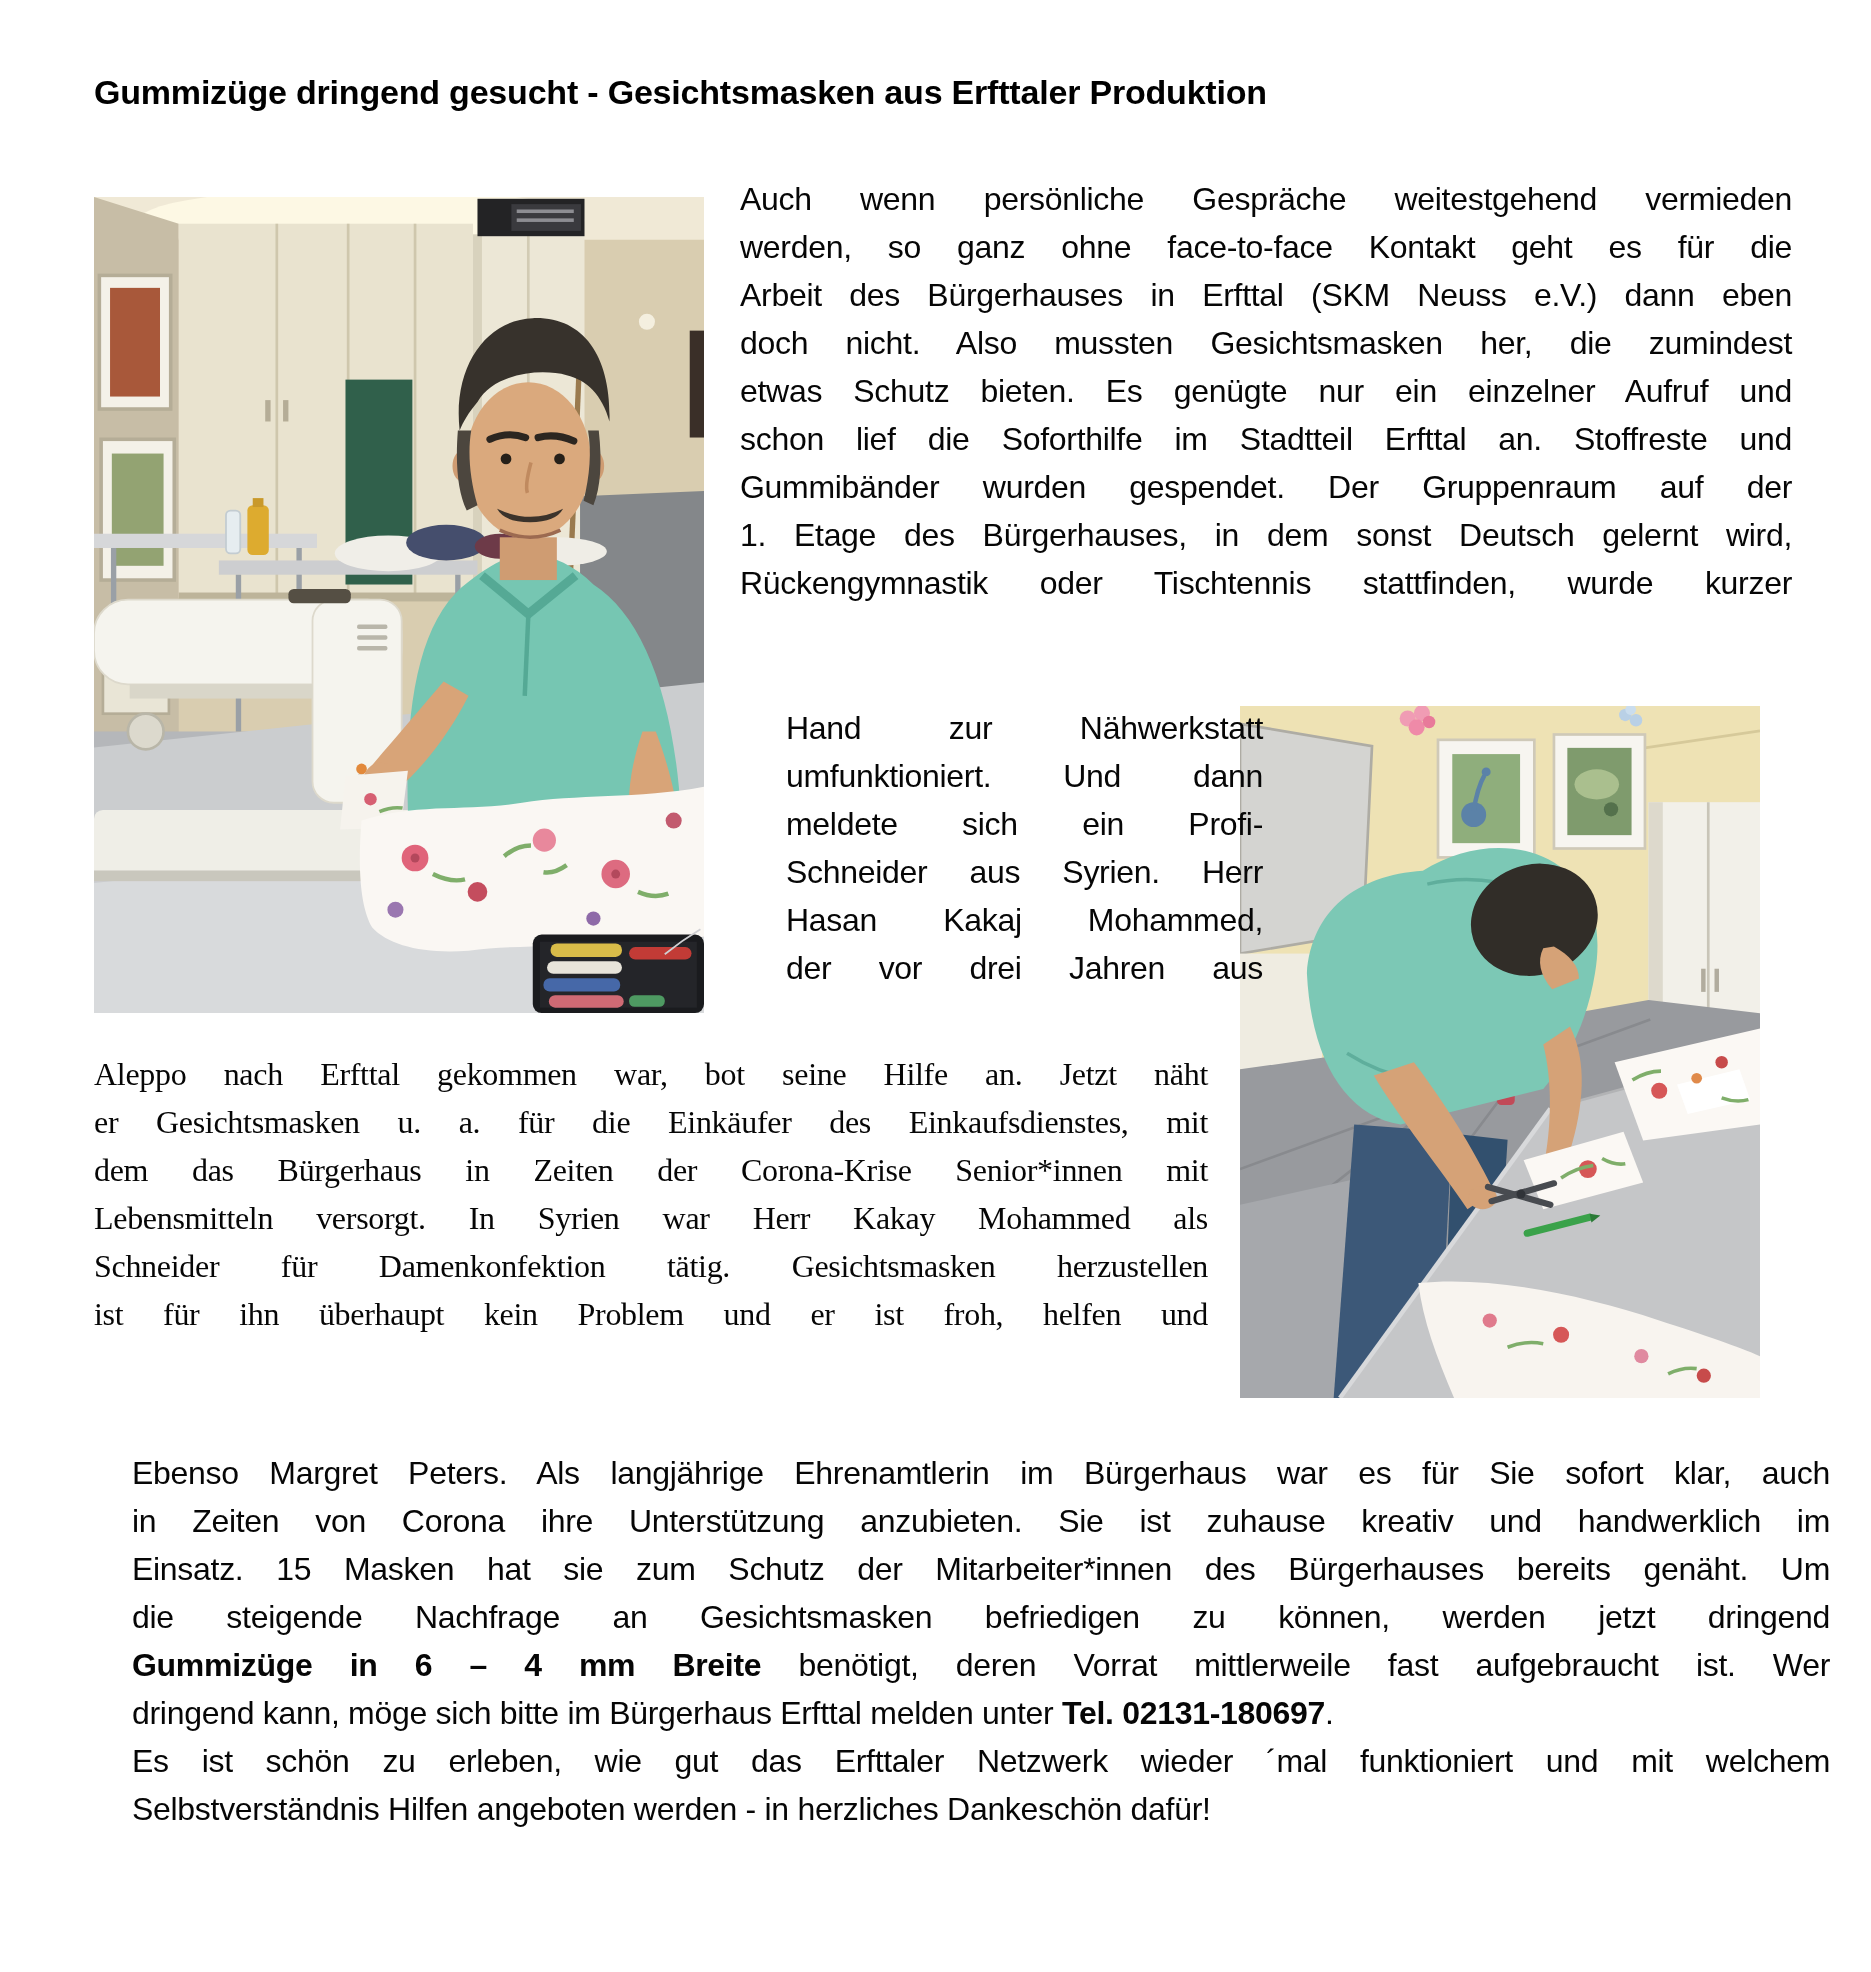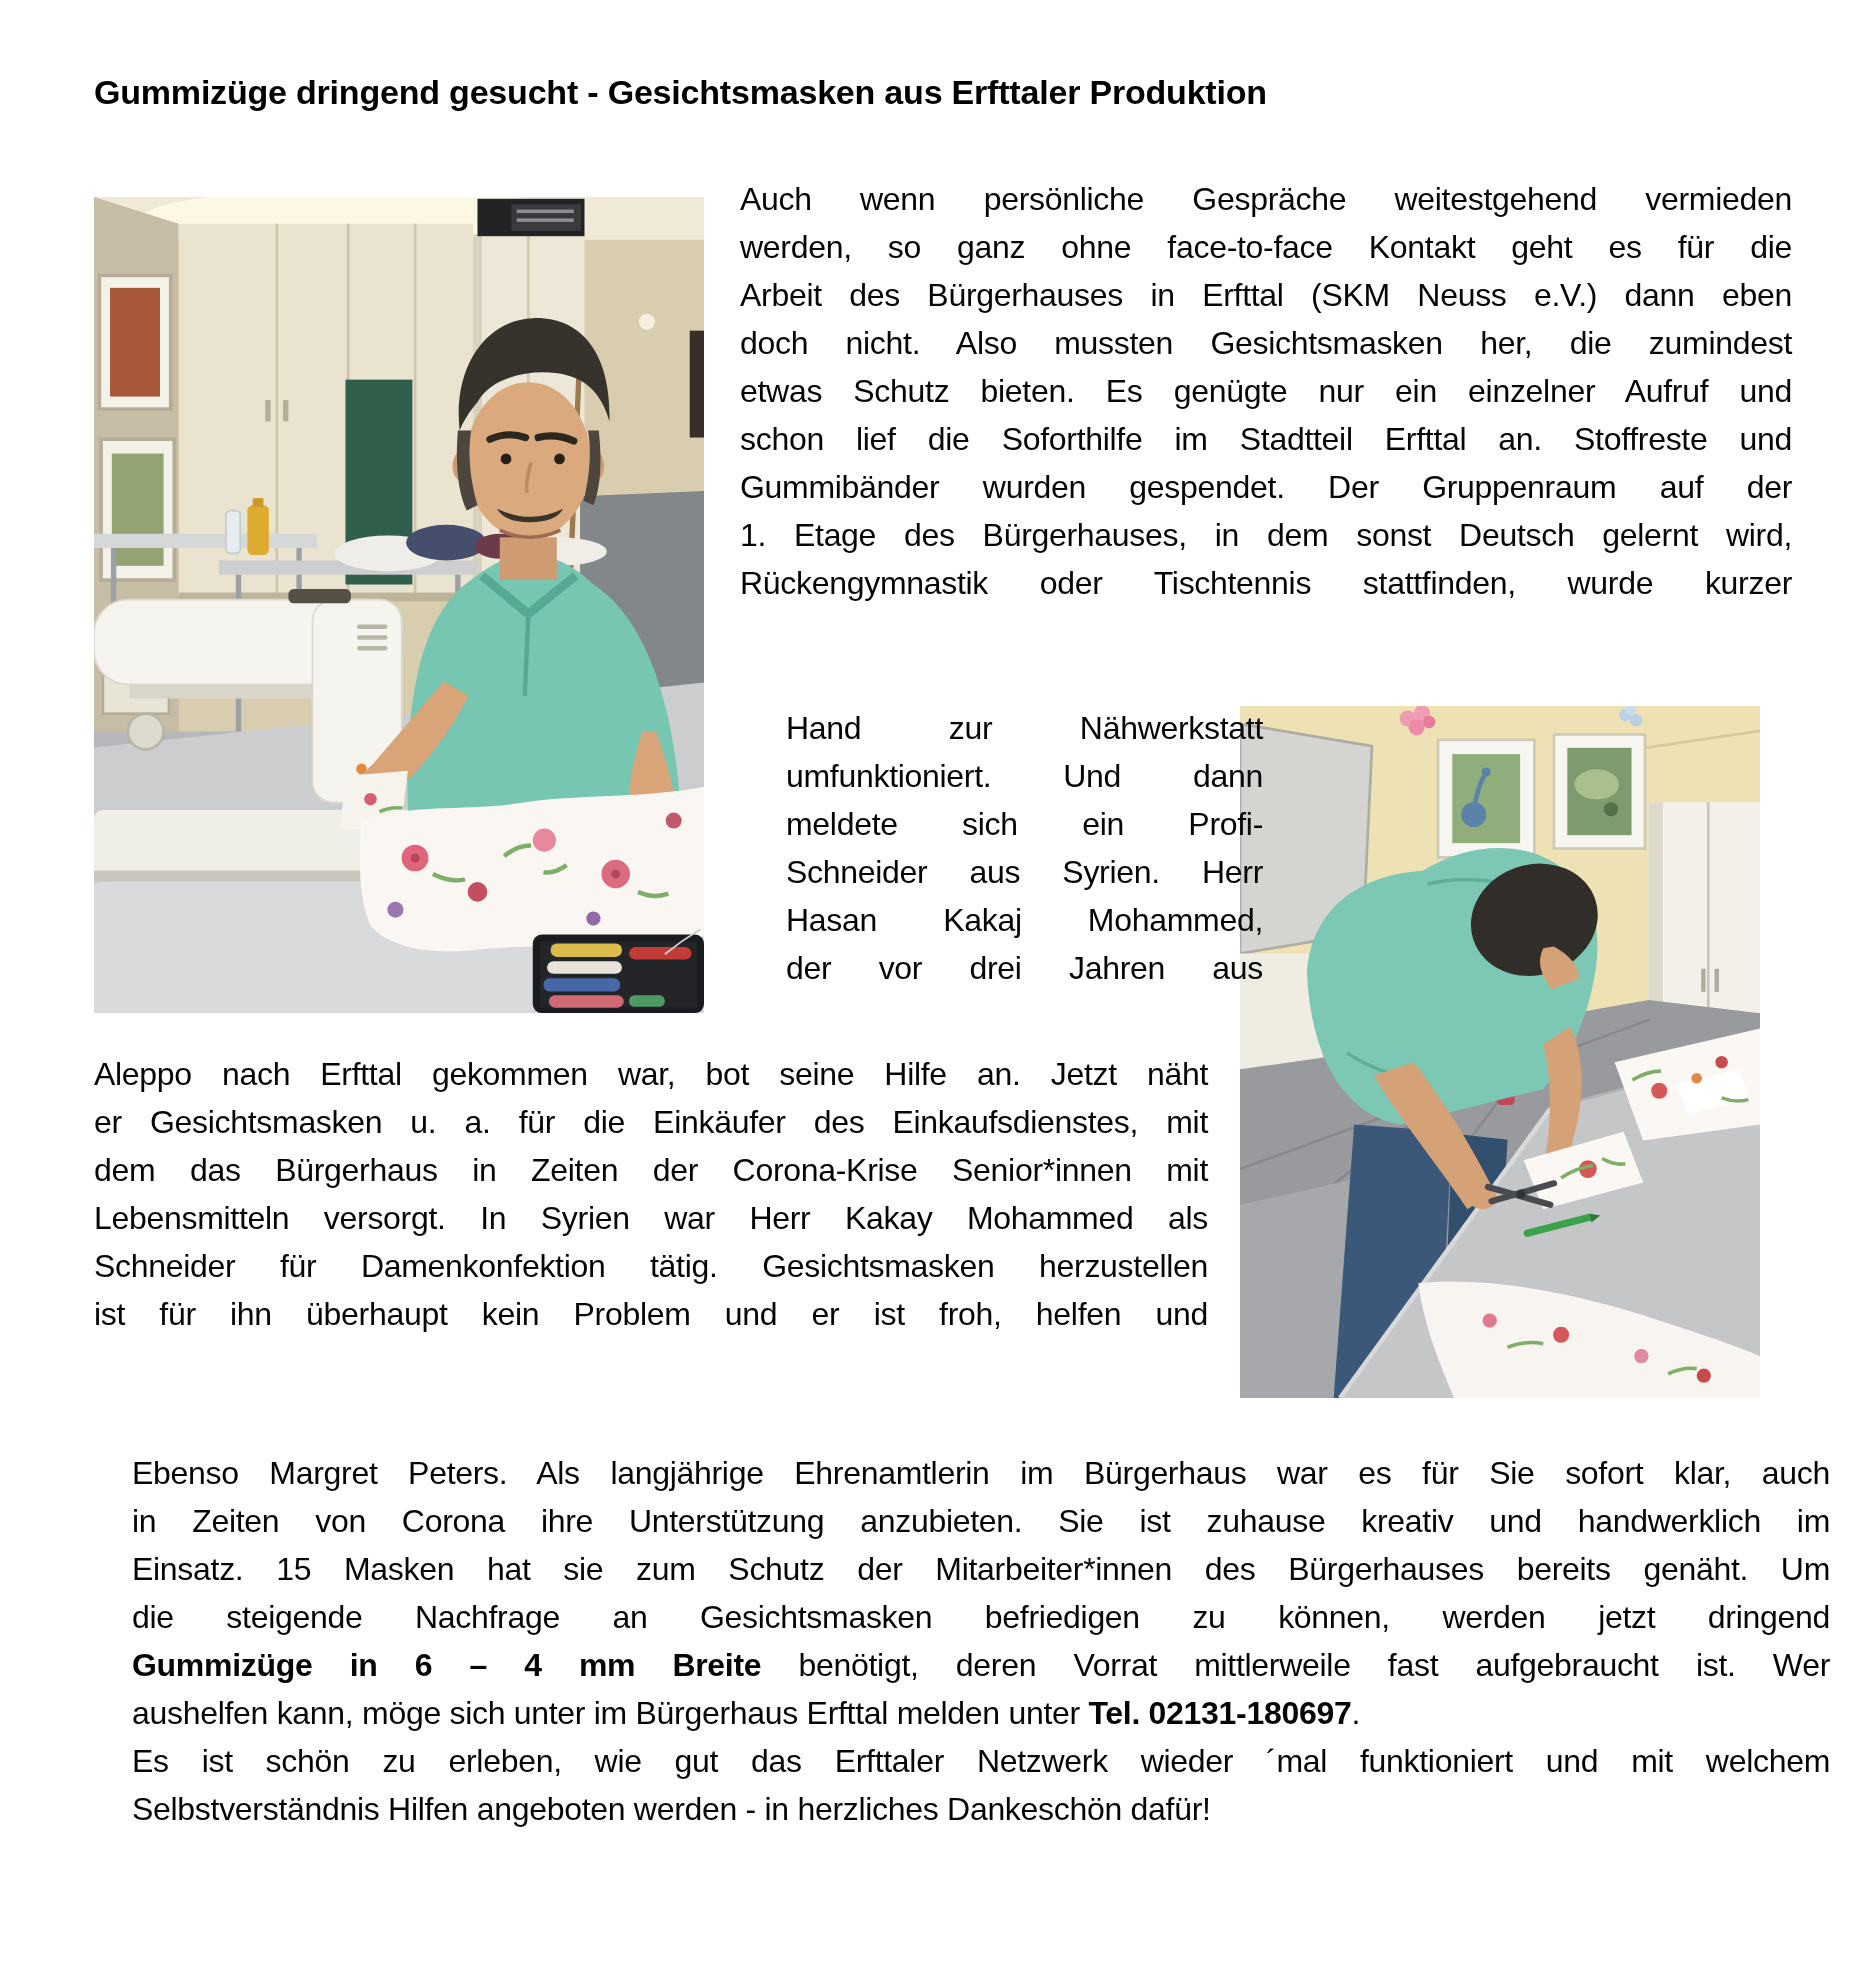--- a/index.html
+++ b/index.html
@@ -280,34 +280,34 @@
 1. Etage des Bürgerhauses, in dem sonst Deutsch gelernt wird,
 Rückengymnastik oder Tischtennis stattfinden,  wurde kurzer</div>
 
   <div class="para jall" style="left:740px;top:704px;width:477px;margin-left:46px;">Hand zur Nähwerkstatt
 umfunktioniert. Und dann
 meldete sich ein Profi-
 Schneider aus Syrien. Herr
 Hasan Kakaj Mohammed,
 der vor drei Jahren aus</div>
 
-  <div class="para" style="left:94px;top:1050px;width:1114px;">
+  <div class="para" style="left:94px;top:1050px;width:1114px;font-family:Liberation Serif, serif;">
     <div class="jall">Aleppo nach Erfttal gekommen war, bot seine Hilfe an. Jetzt näht
 er Gesichtsmasken u. a. für die Einkäufer des Einkaufsdienstes, mit
 dem das Bürgerhaus in Zeiten der Corona-Krise Senior*innen mit
 Lebensmitteln versorgt. In Syrien war Herr Kakay Mohammed als
 Schneider für Damenkonfektion tätig. Gesichtsmasken herzustellen
 ist für ihn überhaupt  kein Problem und er ist froh, helfen und</div>
   </div>
 
   <div class="para" style="left:94px;top:1449px;width:1698px;margin-left:38px;">
     <div class="jall">Ebenso Margret Peters. Als langjährige Ehrenamtlerin im Bürgerhaus war es für Sie sofort klar, auch
 in Zeiten von Corona ihre Unterstützung anzubieten. Sie ist zuhause kreativ und handwerklich im
 Einsatz. 15 Masken hat sie zum Schutz der Mitarbeiter*innen des Bürgerhauses bereits genäht. Um
 die steigende Nachfrage an Gesichtsmasken befriedigen zu können, werden jetzt dringend</div>
     <div class="jline"><b>Gummizüge in 6 – 4 mm Breite</b><span> benötigt, deren Vorrat mittlerweile fast aufgebraucht ist.  Wer</span></div>
-    <div class="lline"><span>aushelfen kann, möge sich unter im Bürgerhaus Erfttal melden unter </span><b>Tel. 02131-180697</b><span>.</span></div>
+    <div class="lline"><span>dringend kann, möge sich bitte im Bürgerhaus Erfttal melden unter </span><b>Tel. 02131-180697</b><span>.</span></div>
     <div class="jline">Es ist schön zu erleben, wie gut das Erfttaler Netzwerk wieder ´mal funktioniert und mit welchem</div>
     <div class="lline">Selbstverständnis Hilfen angeboten werden - in herzliches Dankeschön dafür!</div>
   </div>
 
 </div>
 
 
 </body></html>

